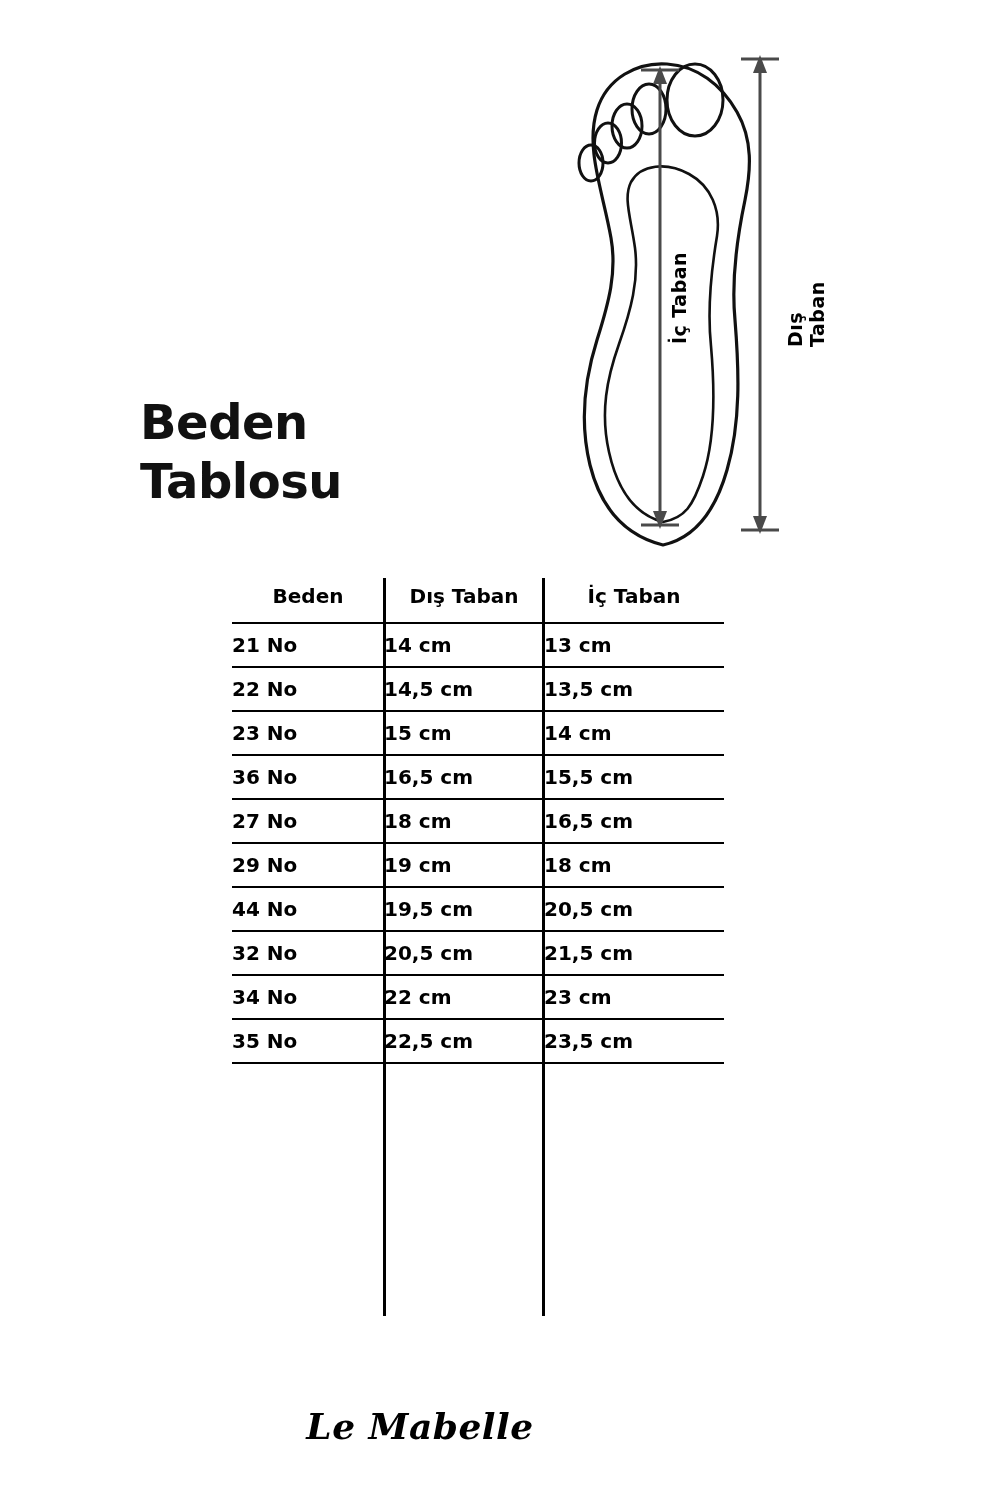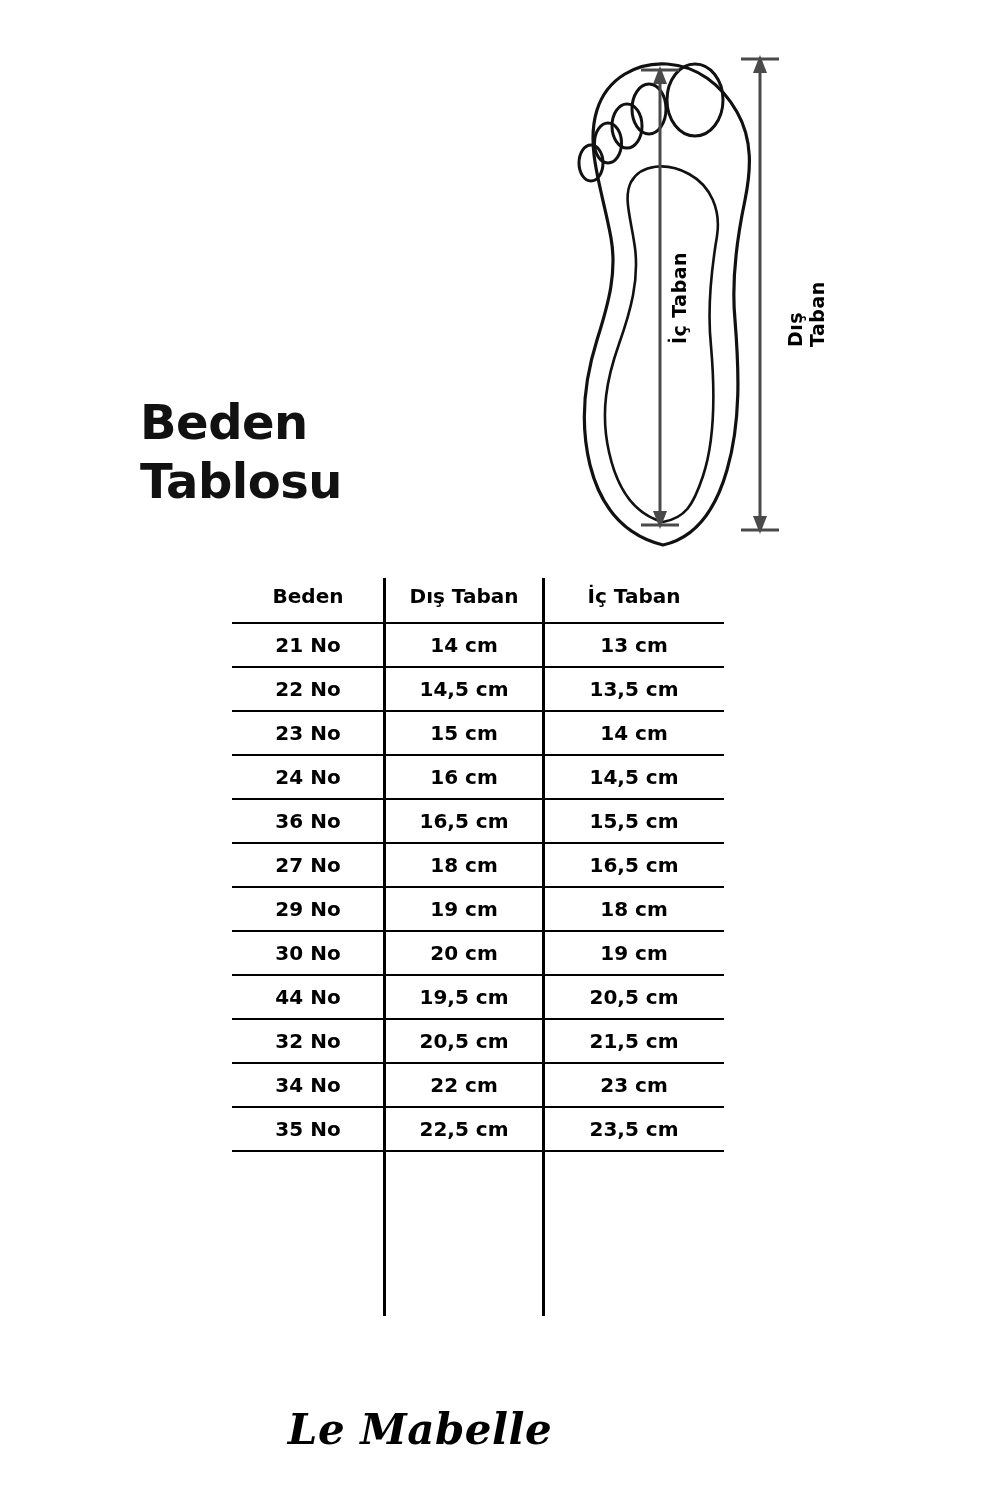--- a/index.html
+++ b/index.html
@@ -55,21 +55,20 @@
   }
   table.sizes th {
     font-size: 20px;
     font-weight: 700;
     padding: 6px 0 14px 0;
     text-align: center;
     border-bottom: 2.5px solid #000;
   }
   table.sizes td {
     padding: 8px 0 8px 0;
-    text-align: center;
     border-bottom: 2px solid #000;
     font-size: 20px;
     font-weight: 700;
     height: 44px;
   }
   table.sizes col.c1 { width: 152px; }
   table.sizes col.c2 { width: 160px; }
   table.sizes col.c3 { width: 180px; }
 
   
@@ -84,21 +83,21 @@
   
   #footer-logo {
     position: absolute;
     left: 0;
     top: 1405px;
     width: 840px;
     text-align: center;
     font-family: "DejaVu Serif", "Liberation Serif", serif;
     font-style: italic;
     font-weight: 700;
-    font-size: 42px;
+    font-size: 36px;
     letter-spacing: 0.5px;
     color: #000;
   }
 
   .rot-label {
     font-size: 19px;
     font-weight: 700;
     letter-spacing: 0.5px;
   }
 </style>
@@ -186,45 +185,35 @@
           <td>22 No</td>
           <td>14,5 cm</td>
           <td>13,5 cm</td>
         </tr>
         <tr>
           <td>23 No</td>
           <td>15 cm</td>
           <td>14 cm</td>
         </tr>
         <tr>
-          <td>24 No</td>
-          <td>16 cm</td>
-          <td>14,5 cm</td>
-        </tr>
-        <tr>
           <td>36 No</td>
           <td>16,5 cm</td>
           <td>15,5 cm</td>
         </tr>
         <tr>
           <td>27 No</td>
           <td>18 cm</td>
           <td>16,5 cm</td>
         </tr>
         <tr>
           <td>29 No</td>
           <td>19 cm</td>
           <td>18 cm</td>
         </tr>
         <tr>
-          <td>30 No</td>
-          <td>20 cm</td>
-          <td>19 cm</td>
-        </tr>
-        <tr>
           <td>44 No</td>
           <td>19,5 cm</td>
           <td>20,5 cm</td>
         </tr>
         <tr>
           <td>32 No</td>
           <td>20,5 cm</td>
           <td>21,5 cm</td>
         </tr>
         <tr>

